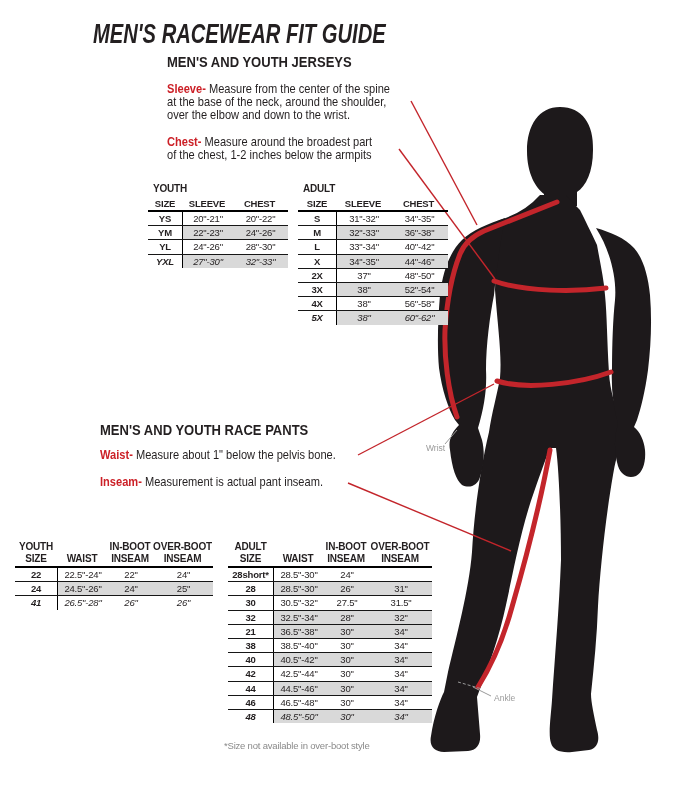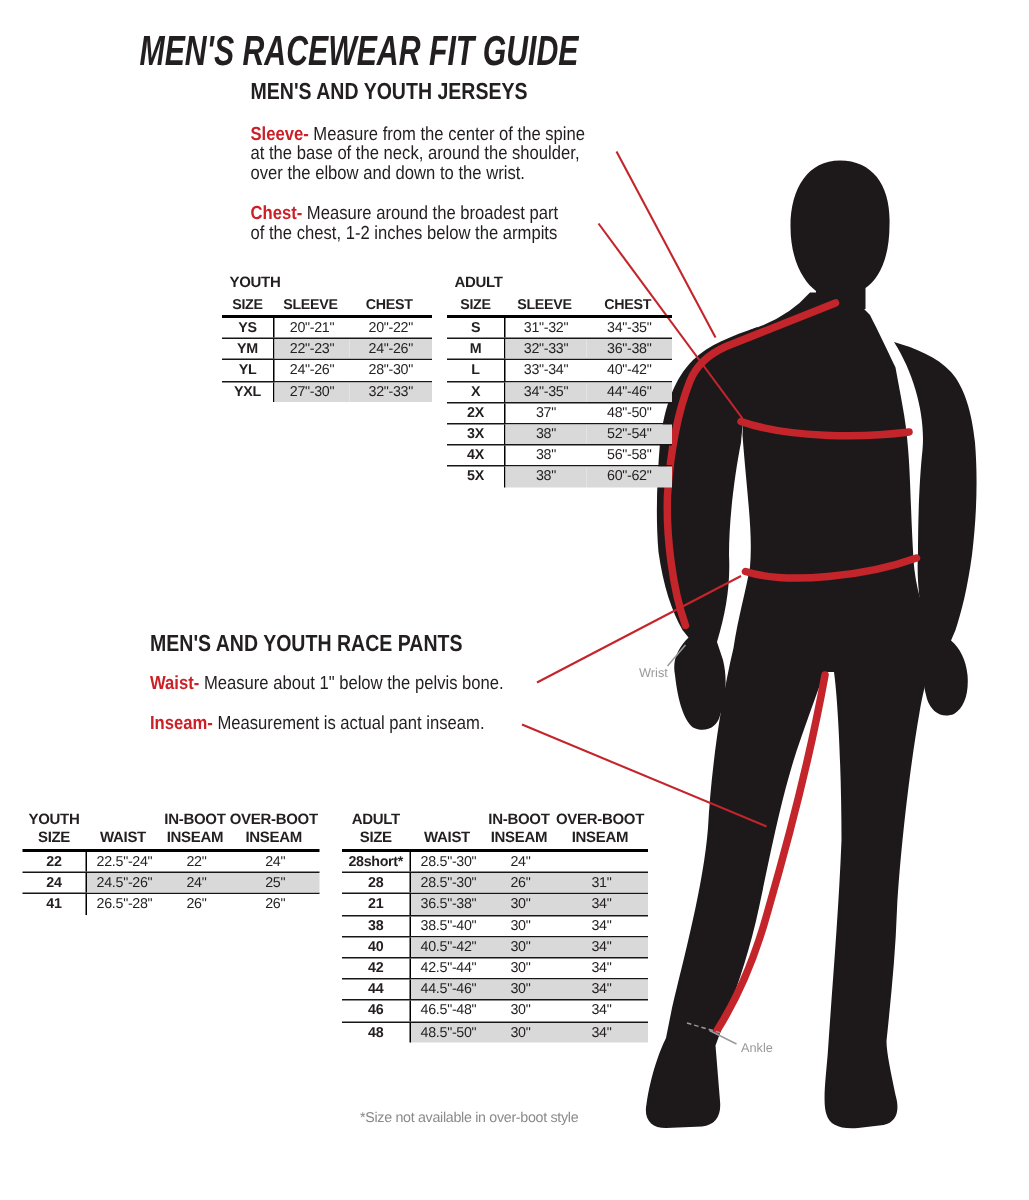--- a/index.html
+++ b/index.html
@@ -20,21 +20,21 @@
   .grouplbl{font-weight:bold;font-size:10px;height:13px;padding-left:5px;}
   .hrow{display:flex;font-weight:bold;font-size:10px;border-bottom:2px solid #000;
         height:14px;align-items:flex-end;}
   .hrow .hc{text-align:center;}
   .phead{display:flex;font-weight:bold;font-size:10px;border-bottom:2px solid #000;
          height:28px;align-items:flex-end;padding-bottom:2px;}
   .ph{display:flex;flex-direction:column;justify-content:flex-end;text-align:center;line-height:11.5px;}
   .ph i{display:block;font-style:normal;}
 
   .tr{display:flex;height:13.2px;border-bottom:1px solid #161616;}
-  .tr:last-child{border-bottom:none;}
+  .tr:last-child{border-bottom:none;font-style:italic;}
   .td{font-size:9.5px;display:flex;align-items:center;justify-content:center;height:100%;}
   .td.size{font-weight:bold;border-right:1.5px solid #000;}
   .alt .td:not(.size){background:#d9d9d9;}
 
   .yj .c1{width:34px}.yj .c2{width:50px}.yj .c3{width:55px}
   .aj .c1{width:38px}.aj .c2{width:54px}.aj .c3{width:57px}
   .yp .c1{width:42px}.yp .c2{width:50px}.yp .c3{width:46px}.yp .c4{width:59px}
   .ap .c1{width:45px}.ap .c2{width:50px}.ap .c3{width:46px}.ap .c4{width:62px}
 
   .footnote{font-size:9.5px;color:#8a8a8a;letter-spacing:-0.2px;}
@@ -293,20 +293,32 @@
       <span class="td c2">28.5"-30"</span>
       <span class="td c3">24"</span>
       <span class="td c4"></span>
     </div>
     <div class="tr alt">
       <span class="td c1 size">28</span>
       <span class="td c2">28.5"-30"</span>
       <span class="td c3">26"</span>
       <span class="td c4">31"</span>
     </div>
+    <div class="tr">
+      <span class="td c1 size">30</span>
+      <span class="td c2">30.5"-32"</span>
+      <span class="td c3">27.5"</span>
+      <span class="td c4">31.5"</span>
+    </div>
+    <div class="tr alt">
+      <span class="td c1 size">32</span>
+      <span class="td c2">32.5"-34"</span>
+      <span class="td c3">28"</span>
+      <span class="td c4">32"</span>
+    </div>
     <div class="tr alt">
       <span class="td c1 size">21</span>
       <span class="td c2">36.5"-38"</span>
       <span class="td c3">30"</span>
       <span class="td c4">34"</span>
     </div>
     <div class="tr">
       <span class="td c1 size">38</span>
       <span class="td c2">38.5"-40"</span>
       <span class="td c3">30"</span>
@@ -337,15 +349,15 @@
       <span class="td c4">34"</span>
     </div>
     <div class="tr alt">
       <span class="td c1 size">48</span>
       <span class="td c2">48.5"-50"</span>
       <span class="td c3">30"</span>
       <span class="td c4">34"</span>
     </div>
   </div>
 
-  <div class="abs txt footnote" style="left:240px;top:740px;">*Size not available in over-boot style</div>
+  <div class="abs txt footnote" style="left:224px;top:740px;">*Size not available in over-boot style</div>
 
 </div>
 
 </body></html>

